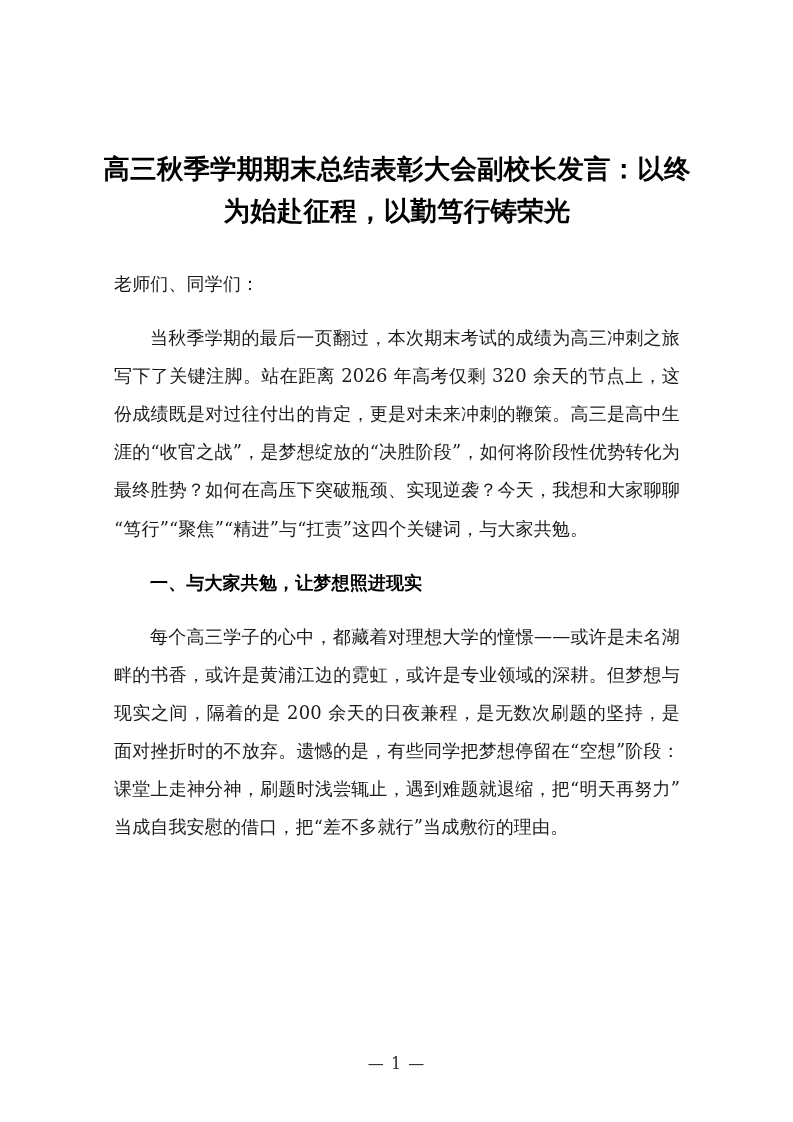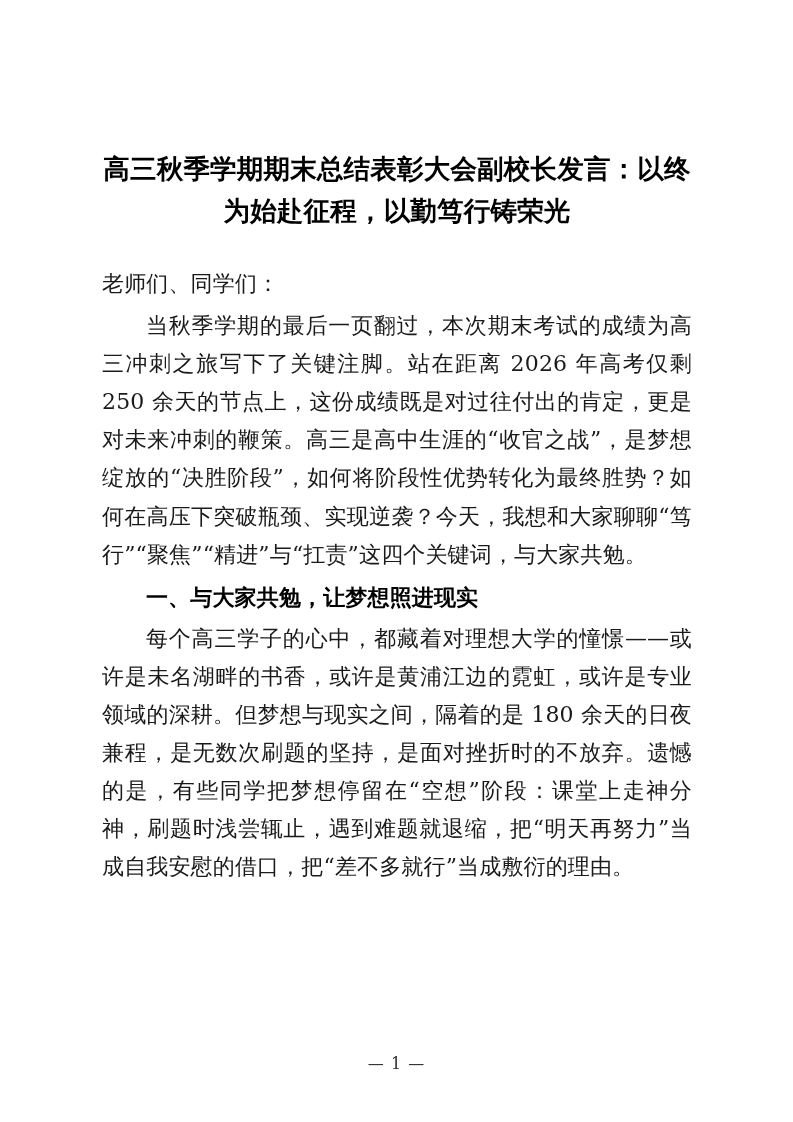--- a/index.html
+++ b/index.html
@@ -42,23 +42,23 @@
     color: #000000;
     text-rendering: optimizeLegibility;
   }
 
   
   .body-block {
     margin-top: 33px;
   }
 
   p.para {
-    margin: 4px;
+    margin: 16px;
     padding: 0;
-    font-size: 22px;
+    font-size: 18px;
     line-height: 38.1px;
     text-align: justify;
     text-justify: inter-ideograph;
     letter-spacing: 0.15px;
     color: #1a1a1a;
     font-family: "DejaVu Serif", "Liberation Serif", serif;
   }
 
   p.para.indent {
     text-indent: 2em;
@@ -91,25 +91,25 @@
 
   <div class="content">
 
     <h1 class="doc-title">高三秋季学期期末总结表彰大会副校长发言：以终为始赴征程，以勤笃行铸荣光</h1>
 
     <div class="body-block">
 
       <p class="para">老师们、同学们：</p>
 
 
-      <p class="para indent">当秋季学期的最后一页翻过，本次期末考试的成绩为高三冲刺之旅写下了关键注脚。站在距离 2026 年高考仅剩 250 余天的节点上，这份成绩既是对过往付出的肯定，更是对未来冲刺的鞭策。高三是高中生涯的“收官之战”，是梦想绽放的“决胜阶段”，如何将阶段性优势转化为最终胜势？如何在高压下突破瓶颈、实现逆袭？今天，我想和大家聊聊“笃行”“聚焦”“精进”与“扛责”这四个关键词，与大家共勉。</p>
+      <p class="para indent">当秋季学期的最后一页翻过，本次期末考试的成绩为高三冲刺之旅写下了关键注脚。站在距离 2026 年高考仅剩 320 余天的节点上，这份成绩既是对过往付出的肯定，更是对未来冲刺的鞭策。高三是高中生涯的“收官之战”，是梦想绽放的“决胜阶段”，如何将阶段性优势转化为最终胜势？如何在高压下突破瓶颈、实现逆袭？今天，我想和大家聊聊“笃行”“聚焦”“精进”与“扛责”这四个关键词，与大家共勉。</p>
 
       <p class="para heading">一、与大家共勉，让梦想照进现实</p>
 
-      <p class="para indent">每个高三学子的心中，都藏着对理想大学的憧憬——或许是未名湖畔的书香，或许是黄浦江边的霓虹，或许是专业领域的深耕。但梦想与现实之间，隔着的是 180 余天的日夜兼程，是无数次刷题的坚持，是面对挫折时的不放弃。遗憾的是，有些同学把梦想停留在“空想”阶段：课堂上走神分神，刷题时浅尝辄止，遇到难题就退缩，把“明天再努力”当成自我安慰的借口，把“差不多就行”当成敷衍的理由。</p>
+      <p class="para indent">每个高三学子的心中，都藏着对理想大学的憧憬——或许是未名湖畔的书香，或许是黄浦江边的霓虹，或许是专业领域的深耕。但梦想与现实之间，隔着的是 200 余天的日夜兼程，是无数次刷题的坚持，是面对挫折时的不放弃。遗憾的是，有些同学把梦想停留在“空想”阶段：课堂上走神分神，刷题时浅尝辄止，遇到难题就退缩，把“明天再努力”当成自我安慰的借口，把“差不多就行”当成敷衍的理由。</p>
 
 
     </div>
   </div>
 
   <div class="page-footer">— 1 —</div>
 
 </div>
 
 </body></html>

